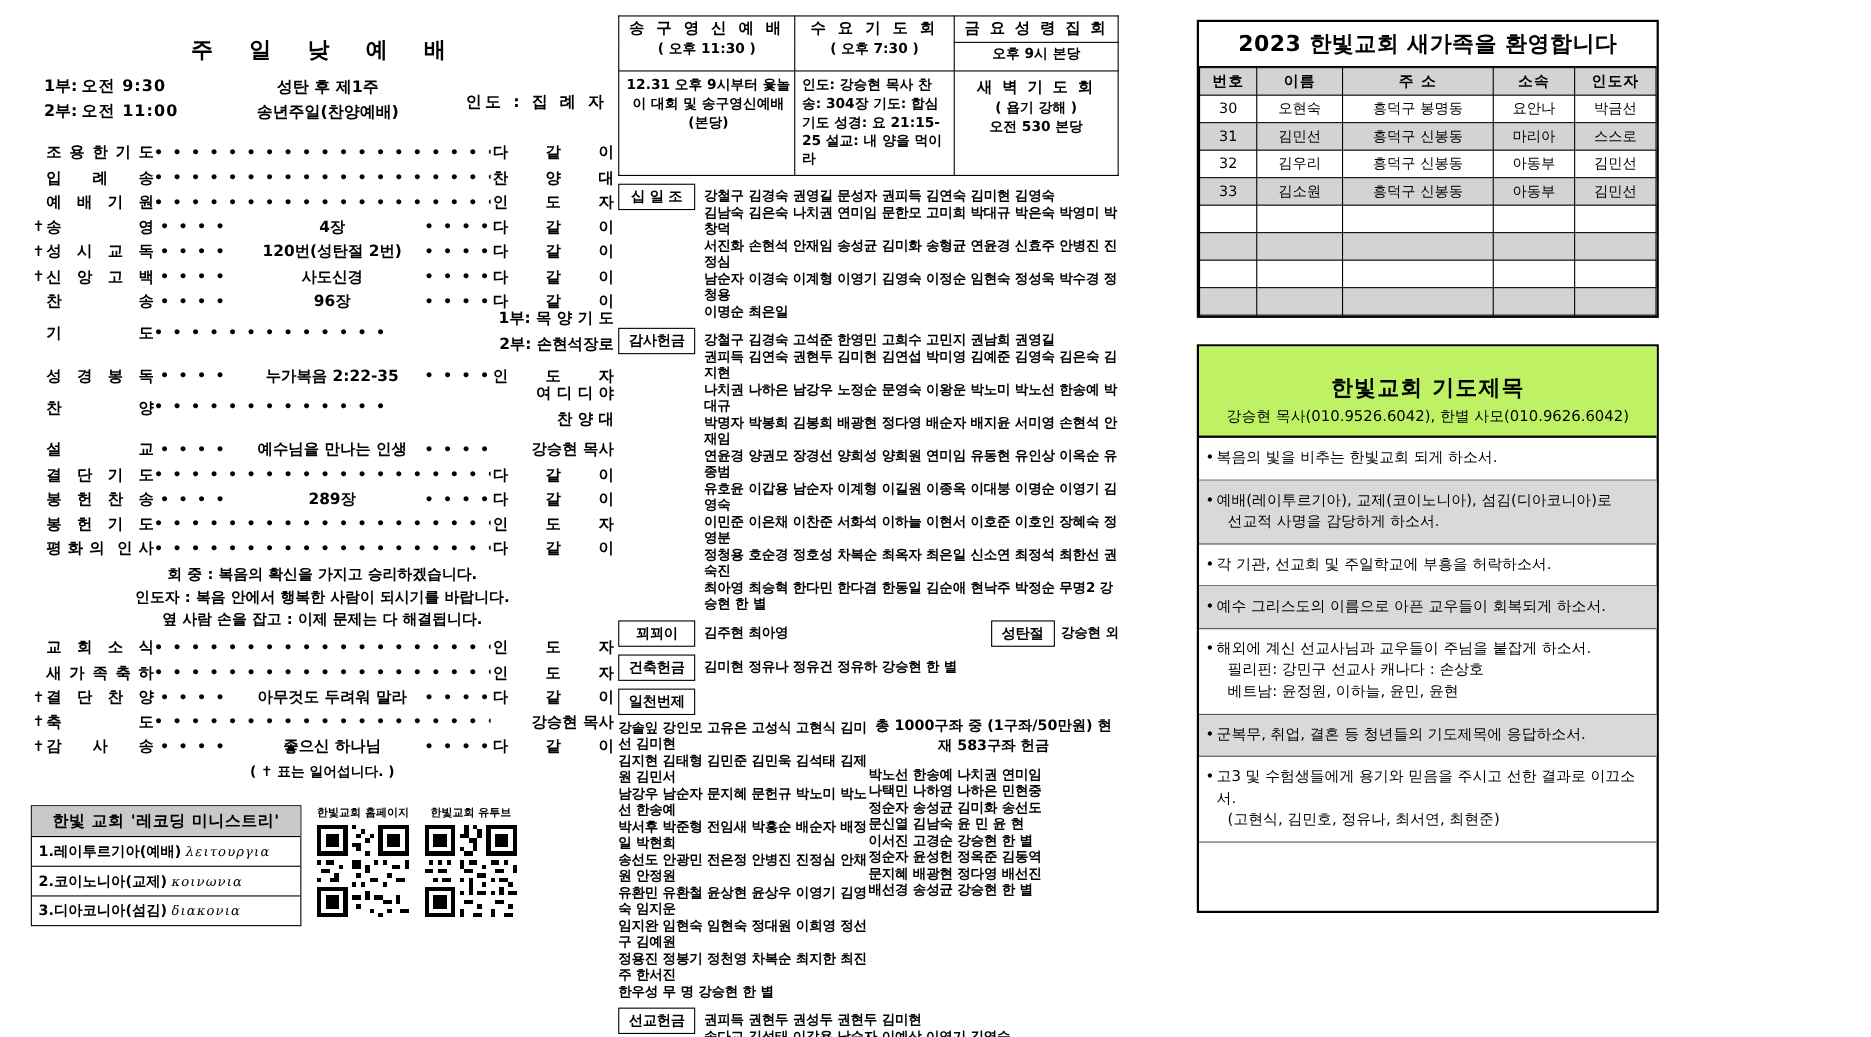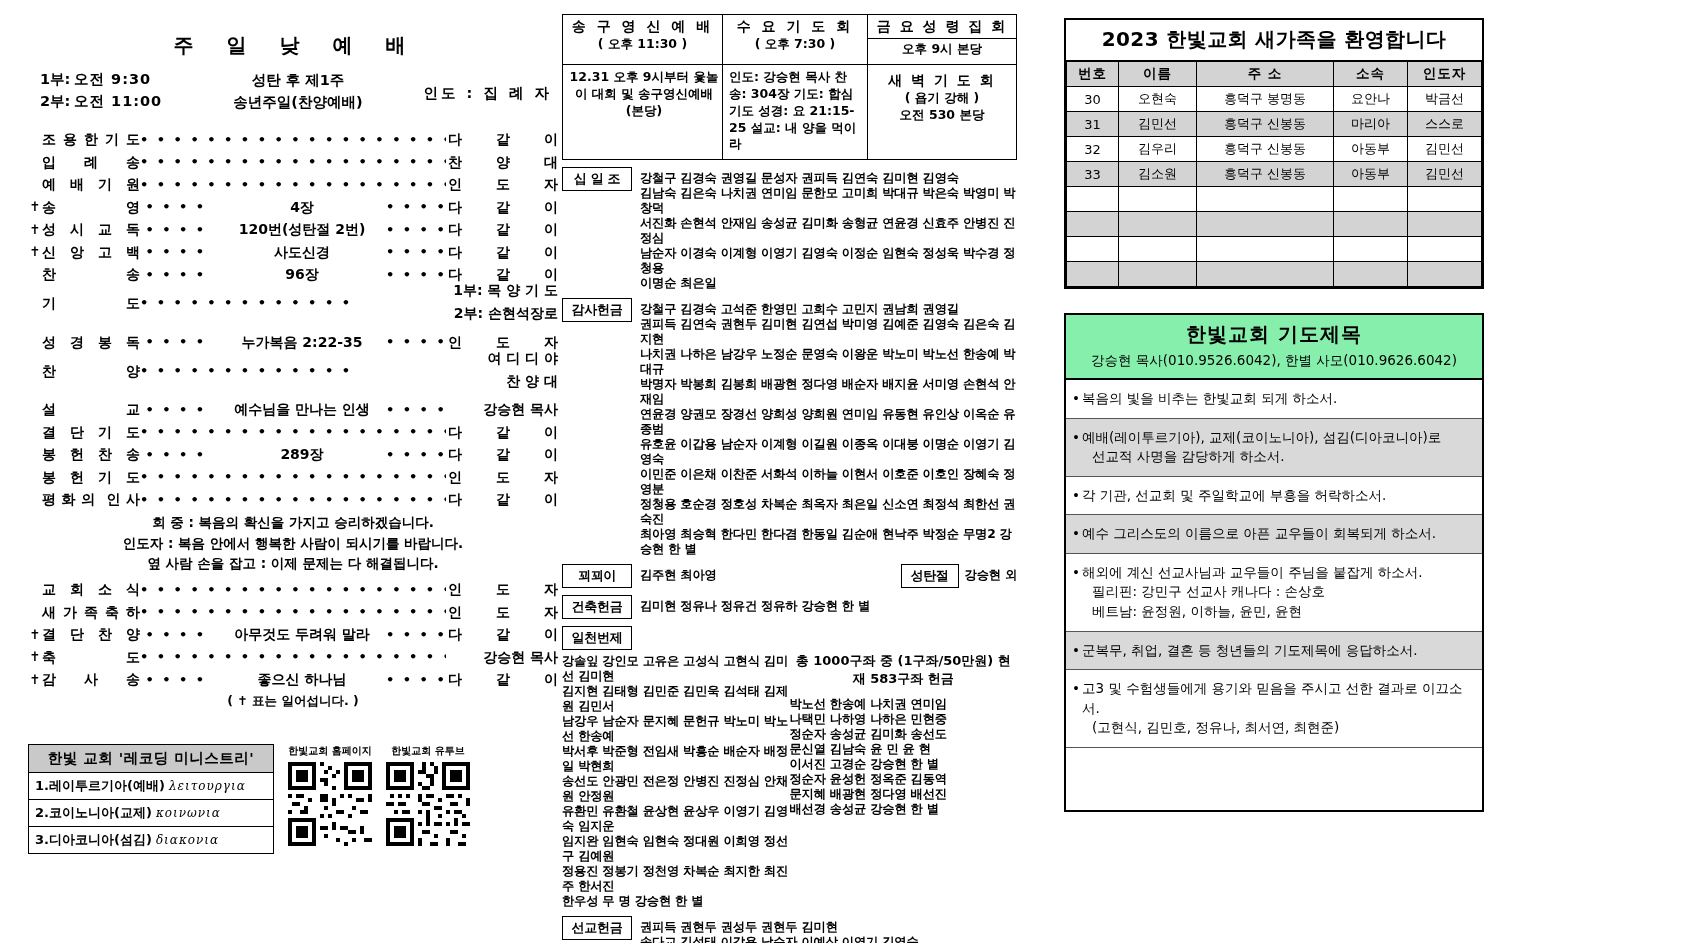--- a/index.html
+++ b/index.html
@@ -100,21 +100,21 @@
     position: absolute; left: 112px; top: 11px; width: 218px;
     font-size: 13px; letter-spacing: 8.5px; line-height: 1; overflow: hidden;
     white-space: nowrap;
   }
 
   .resp { text-align: center; font-size: 13.5px; font-weight: bold; margin: 6px 0 7px 0; }
 
   .note-star { text-align: center; font-size: 12.5px; font-weight: bold; margin-top: 3px; }
 
   
-  .rec-wrap { display: flex; margin-top: 34px; gap: 14px; align-items: flex-start; }
+  .rec-wrap { display: flex; margin-top: 22px; gap: 14px; align-items: flex-start; }
   .rec-box { width: 246px; border: 1.6px solid #000; }
   .rec-box .hd {
     background: #c9c9c9; text-align: center; font-weight: bold;
     font-size: 14.5px; padding: 4px 0; border-bottom: 1.3px solid #000;
     letter-spacing: 0.5px;
   }
   .rec-box .rw {
     padding: 4px 6px; font-size: 13px; font-weight: bold;
     border-bottom: 1.1px solid #000; white-space: nowrap;
   }
@@ -153,41 +153,41 @@
   }
   .names.cont { padding-left: 0; }
 
   .gift-split { display: flex; justify-content: space-between; align-items: flex-start; }
 
   .thousand-note {
     font-size: 13px; font-weight: bold; text-align: center; line-height: 1.35;
   }
 
   
-  #col3 { position: absolute; left: 1064px; top: 18px; width: 420px; }
+  #col3 { position: absolute; left: 1088px; top: 18px; width: 420px; }
 
   .newfam { border: 2.2px solid #000; }
   .newfam table { border-collapse: collapse; width: 100%; }
   .newfam .title {
     text-align: center; font-weight: bold; font-size: 20px; padding: 6px 0 7px;
     border-bottom: 1.6px solid #000; letter-spacing: 0.4px;
   }
   .newfam th {
     background: #d3d3d3; font-weight: bold; font-size: 13.5px;
     border: 1.1px solid #000; padding: 3px 0; letter-spacing: 1px;
   }
   .newfam td {
     border: 1.1px solid #000; font-size: 13px; text-align: center;
     height: 25px; padding: 2px 4px;
   }
   .newfam tr.alt td { background: #d3d3d3; }
   .newfam tr.empty td { height: 25px; }
 
   .pray { border: 2.2px solid #000; margin-top: 24px; }
-  .pray .hdr { background: #86efac; border-bottom: 2.2px solid #000; padding: 6px 0 8px; }
+  .pray .hdr { background: #bef264; border-bottom: 2.2px solid #000; padding: 24px 0 8px; }
   .pray .hdr .t { text-align: center; font-weight: bold; font-size: 20px; letter-spacing: 1px; }
   .pray .hdr .s { text-align: center; font-size: 13.5px; margin-top: 4px; }
   .pray .it {
     border-bottom: 1.2px solid #555; padding: 9px 10px 9px 16px;
     font-size: 13.5px; line-height: 1.45; position: relative;
   }
   .pray .it.shade { background: #d9d9d9; }
   .pray .it .bullet { position: absolute; left: 6px; top: 9px; }
   .pray .it .l2 { display: block; padding-left: 10px; }
   .pray .tail { height: 62px; }

